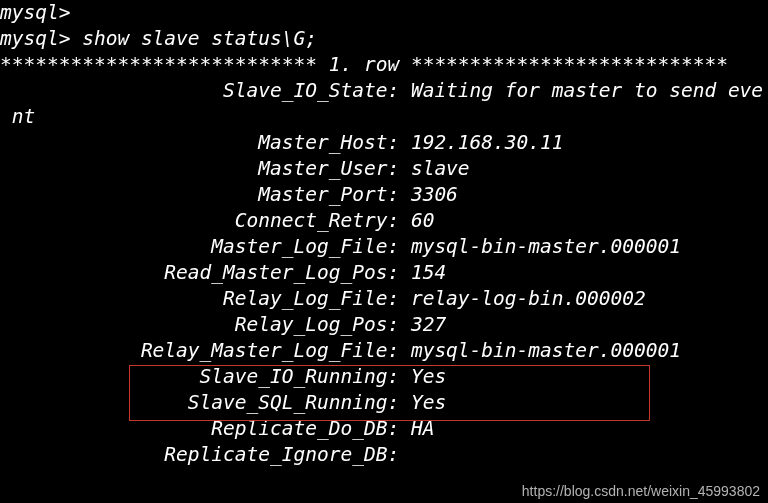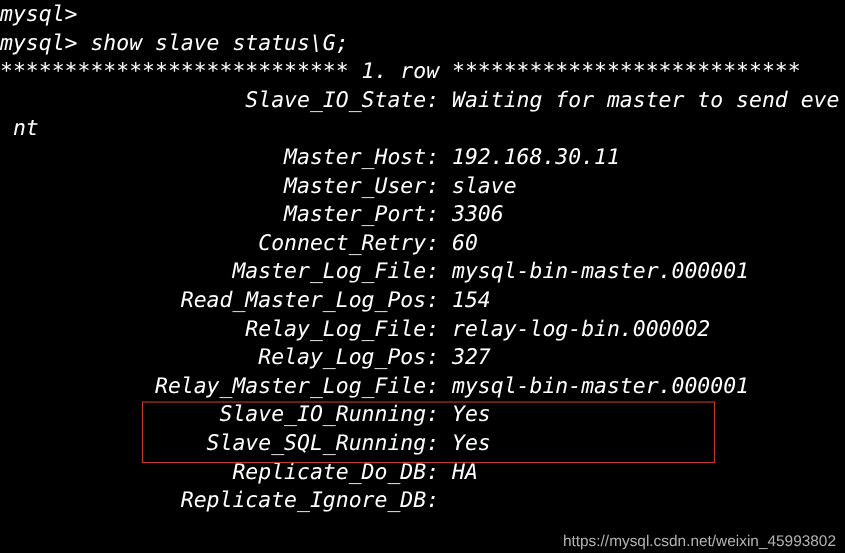--- a/index.html
+++ b/index.html
@@ -37,13 +37,13 @@
     font-size: 14px;
   }
 </style>
 </head>
 <body>
 
 <div class="terminal" id="term"><span class="row">mysql&gt;</span><span class="row">mysql&gt; show slave status\G;</span><span class="row">*************************** 1. row ***************************</span><span class="row">                   Slave_IO_State: Waiting for master to send eve</span><span class="row"> nt</span><span class="row">                      Master_Host: 192.168.30.11</span><span class="row">                      Master_User: slave</span><span class="row">                      Master_Port: 3306</span><span class="row">                    Connect_Retry: 60</span><span class="row">                  Master_Log_File: mysql-bin-master.000001</span><span class="row">              Read_Master_Log_Pos: 154</span><span class="row">                   Relay_Log_File: relay-log-bin.000002</span><span class="row">                    Relay_Log_Pos: 327</span><span class="row">            Relay_Master_Log_File: mysql-bin-master.000001</span><span class="row">                 Slave_IO_Running: Yes</span><span class="row">                Slave_SQL_Running: Yes</span><span class="row">                  Replicate_Do_DB: HA</span><span class="row">              Replicate_Ignore_DB: </span></div>
 
 <div class="highlight-box" id="hlbox" style="left: 129px; top: 365px; width: 519px; height: 54px;"></div>
 
-<div class="watermark">https://mysql.csdn.net/weixin_45993802</div>
+<div class="watermark">https://blog.csdn.net/weixin_45993802</div>
 
 </body></html>

